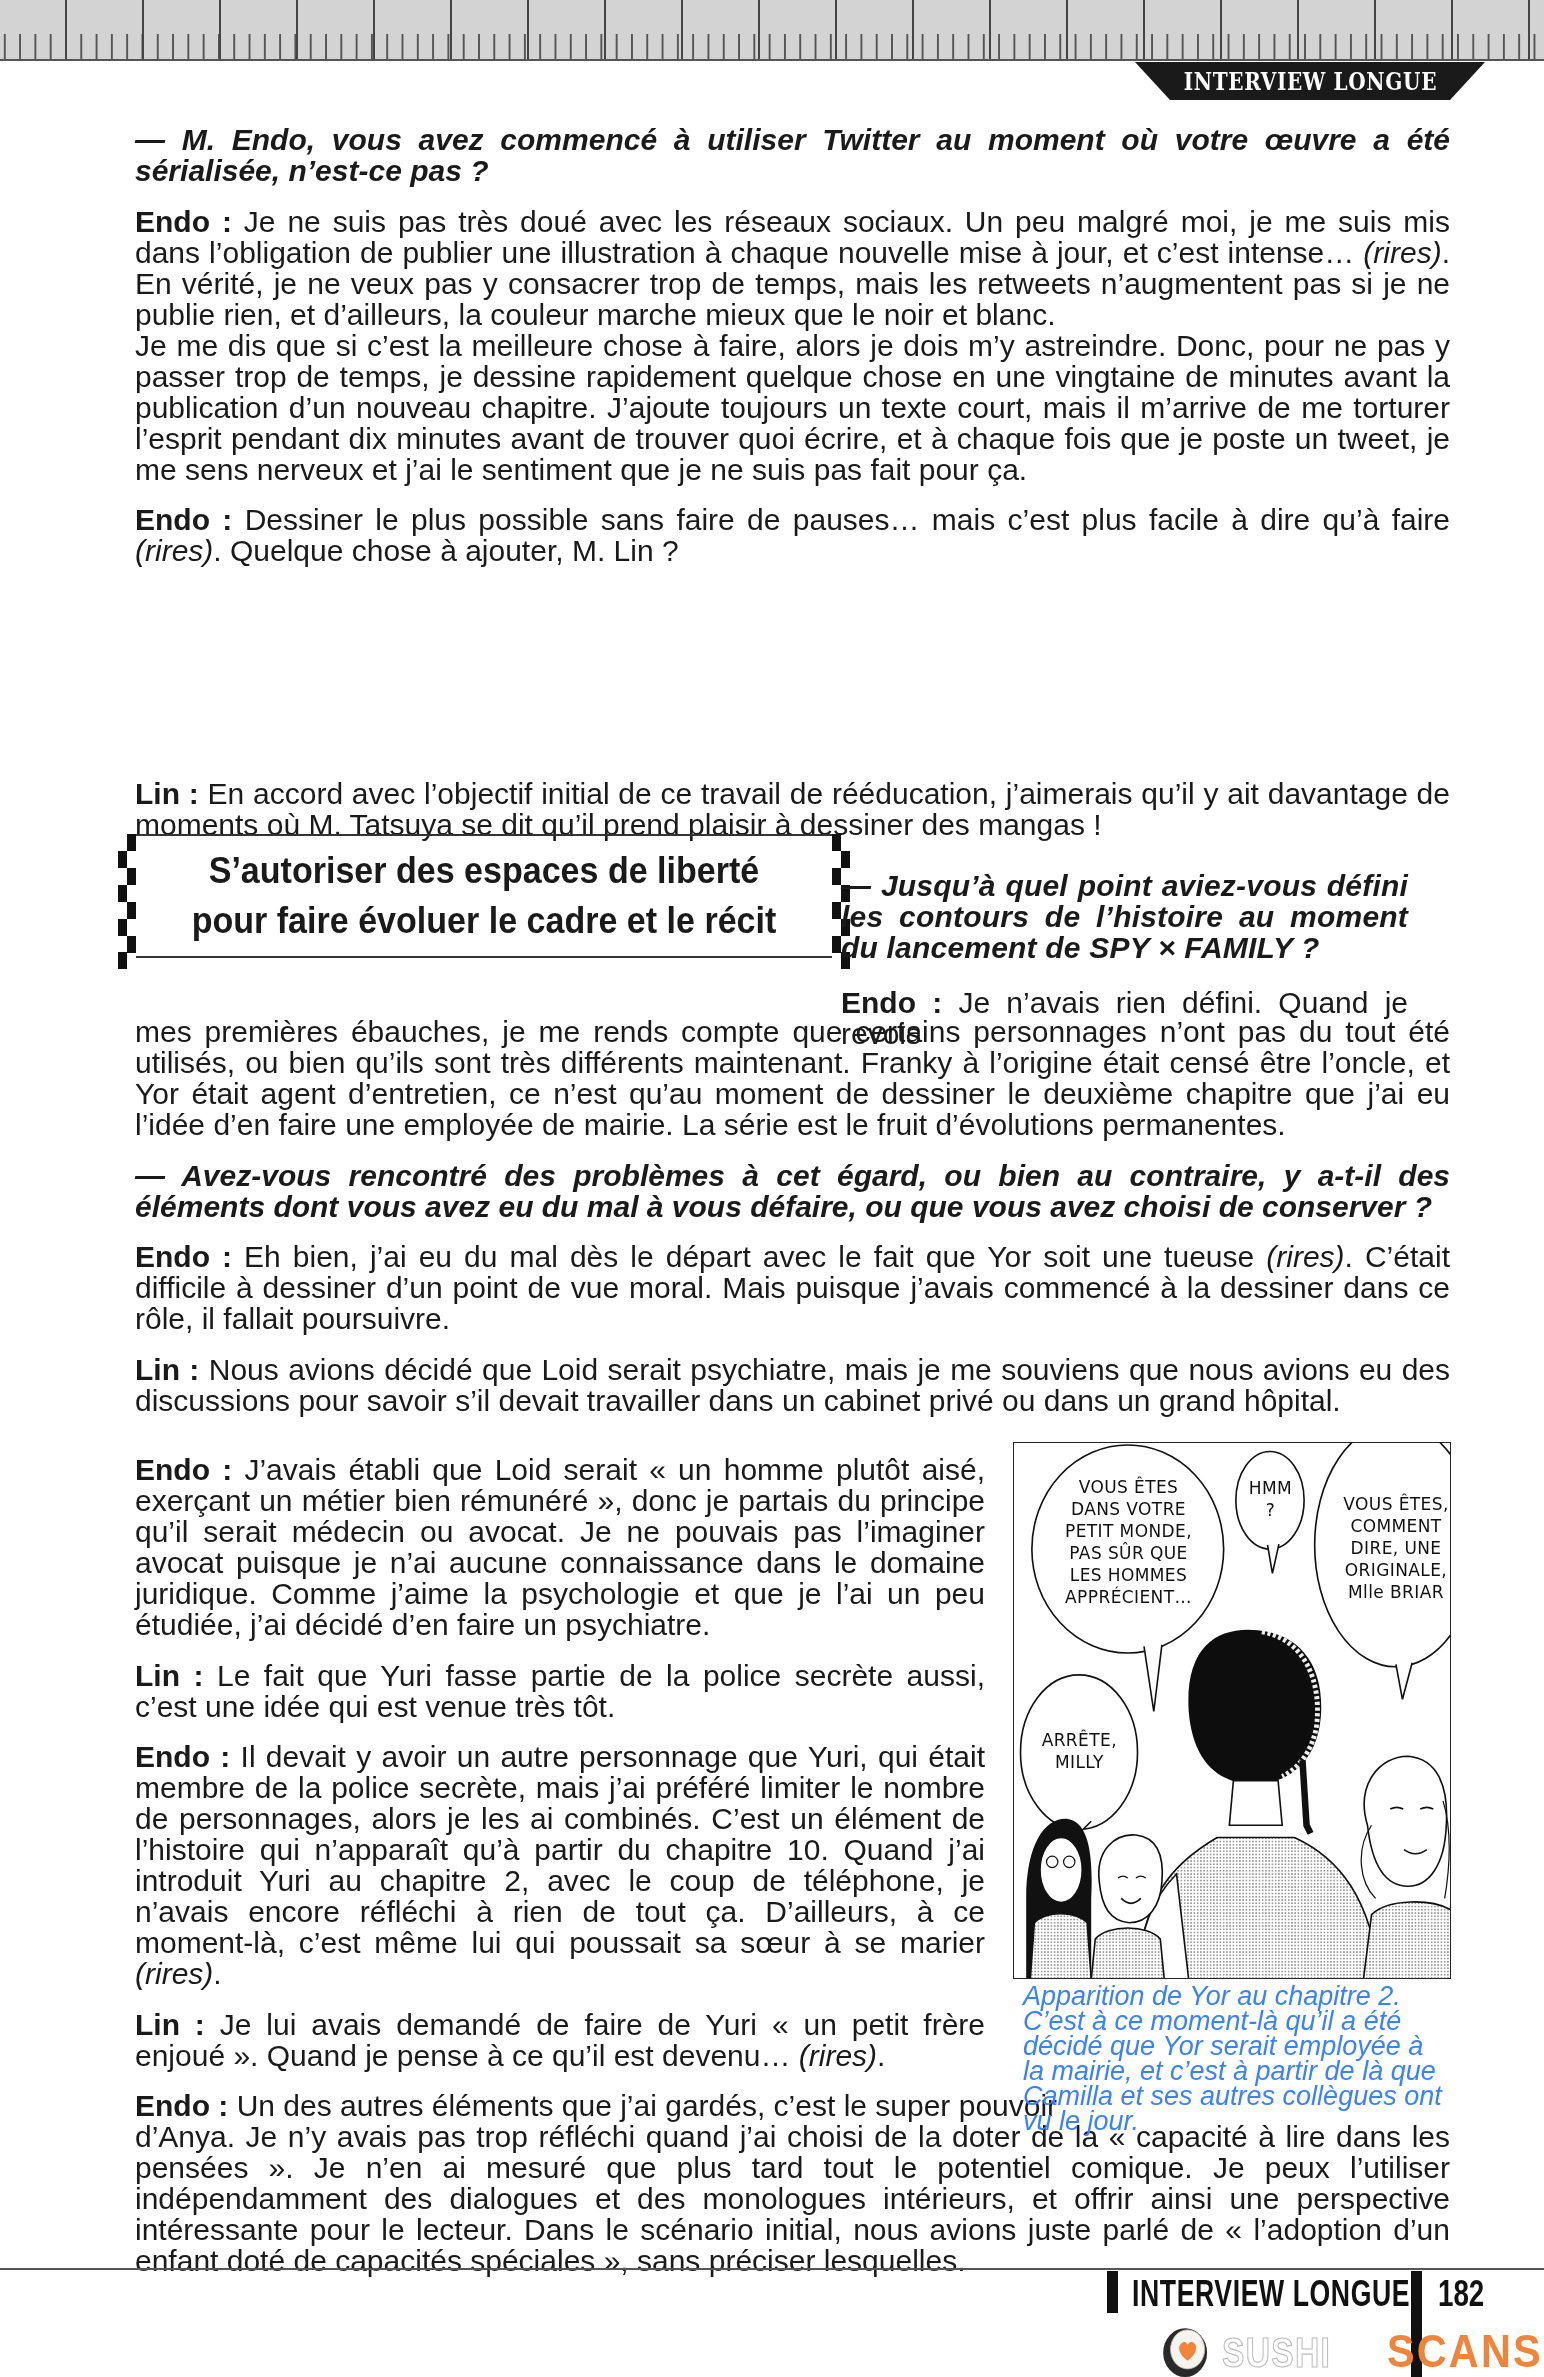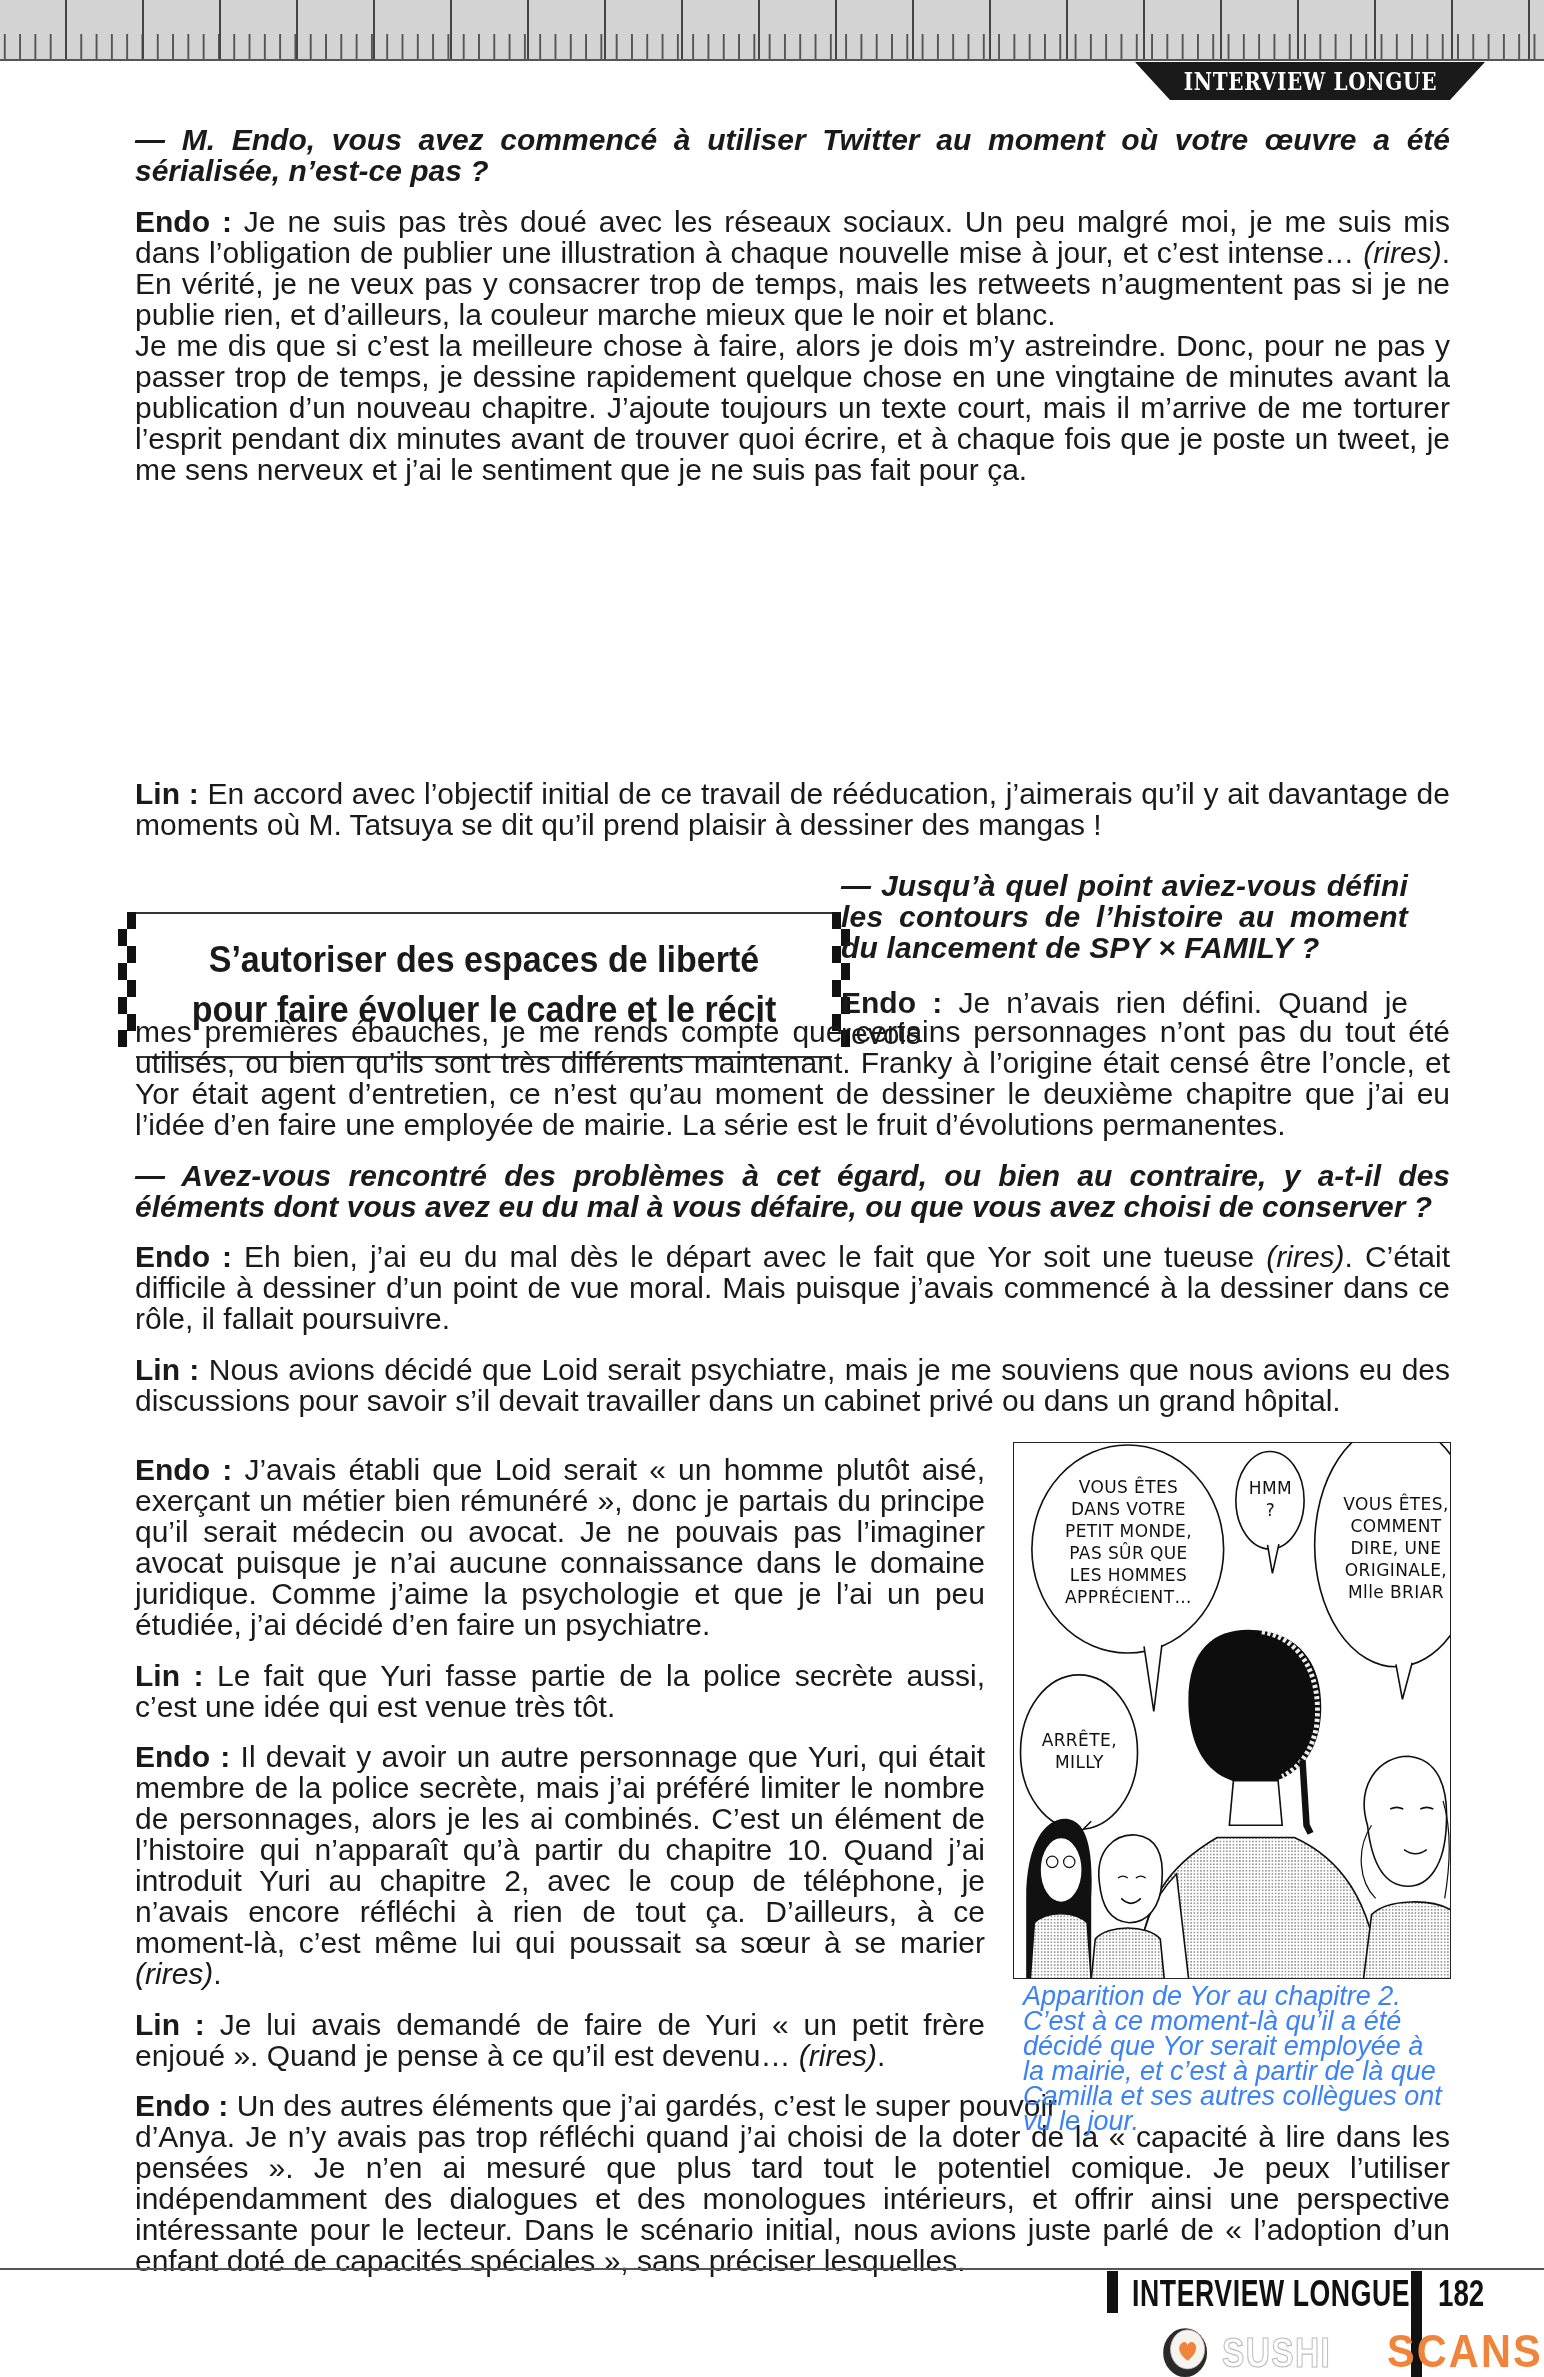--- a/index.html
+++ b/index.html
@@ -20,21 +20,21 @@
 
   .block { position:absolute; font-size:30px; line-height:31px; text-align:justify; }
   .q { font-weight:bold; font-style:italic; }
   .spk { font-weight:bold; }
   .em { font-style:italic; }
   p { margin:0; }
 
   .pull { position:absolute; left:153px; top:655px; font-size:50px; line-height:57px; font-weight:bold; font-style:italic;
           letter-spacing:-0.4px; }
 
-  .boxhead { position:absolute; left:118px; top:912px; width:732px; height:146px; }
+  .boxhead { position:absolute; left:118px; top:834px; width:732px; height:124px; }
   .boxhead .frame { position:absolute; left:18px; right:18px; top:0; bottom:0; border-top:2.4px solid #333; border-bottom:2.4px solid #333; }
   .checker { position:absolute; top:0; width:18px; height:135px; }
   .checker.l { left:0; }
   .checker.r { right:0; }
   .checker i { position:absolute; width:9px; height:17px; background:#111; display:block; }
   .boxhead .title { position:absolute; left:18px; right:18px; top:0; bottom:0; display:flex; flex-direction:column;
                     align-items:center; justify-content:center; font-weight:bold; font-size:37px; line-height:50px;
                     transform:scaleX(0.92); }
 
   .panel { position:absolute; left:1013px; top:1442px; width:438px; height:537px; border:1.6px solid #222; box-sizing:border-box; overflow:hidden; background:#fff; }
@@ -64,20 +64,23 @@
 <div class="header-tab">
   <span>INTERVIEW LONGUE</span>
 </div>
 
 <div class="block" style="left:135px; top:124px; width:1315px;">
   <p class="q">— M. Endo, vous avez commencé à utiliser Twitter au moment où votre œuvre a été sérialisée, n’est-ce pas ?</p>
   <p style="margin-top:19.5px;">
     <span class="spk">Endo :</span><span> Je ne suis pas très doué avec les réseaux sociaux. Un peu malgré moi, je me suis mis dans l’obligation de publier une illustration à chaque nouvelle mise à jour, et c’est intense… </span><span class="em">(rires)</span><span>. En vérité, je ne veux pas y consacrer trop de temps, mais les retweets n’augmentent pas si je ne publie rien, et d’ailleurs, la couleur marche mieux que le noir et blanc.</span>
   </p>
   <p>Je me dis que si c’est la meilleure chose à faire, alors je dois m’y astreindre. Donc, pour ne pas y passer trop de temps, je dessine rapidement quelque chose en une vingtaine de minutes avant la publication d’un nouveau chapitre. J’ajoute toujours un texte court, mais il m’arrive de me torturer l’esprit pendant dix minutes avant de trouver quoi écrire, et à chaque fois que je poste un tweet, je me sens nerveux et j’ai le sentiment que je ne suis pas fait pour ça.</p>
+  <p style="margin-top:19.5px;">
+    <span class="spk">Endo :</span><span> Dessiner le plus possible sans faire de pauses… mais c’est plus facile à dire qu’à faire </span><span class="em">(rires)</span><span>. Quelque chose à ajouter, M. Lin ?</span>
+  </p>
 </div>
 
 <div class="pull">
 </div>
 
 <div class="block" style="left:135px; top:778px; width:1315px;">
   <p>
     <span class="spk">Lin :</span><span> En accord avec l’objectif initial de ce travail de rééducation, j’aimerais qu’il y ait davantage de moments où M. Tatsuya se dit qu’il prend plaisir à dessiner des mangas !</span>
   </p>
 </div>

